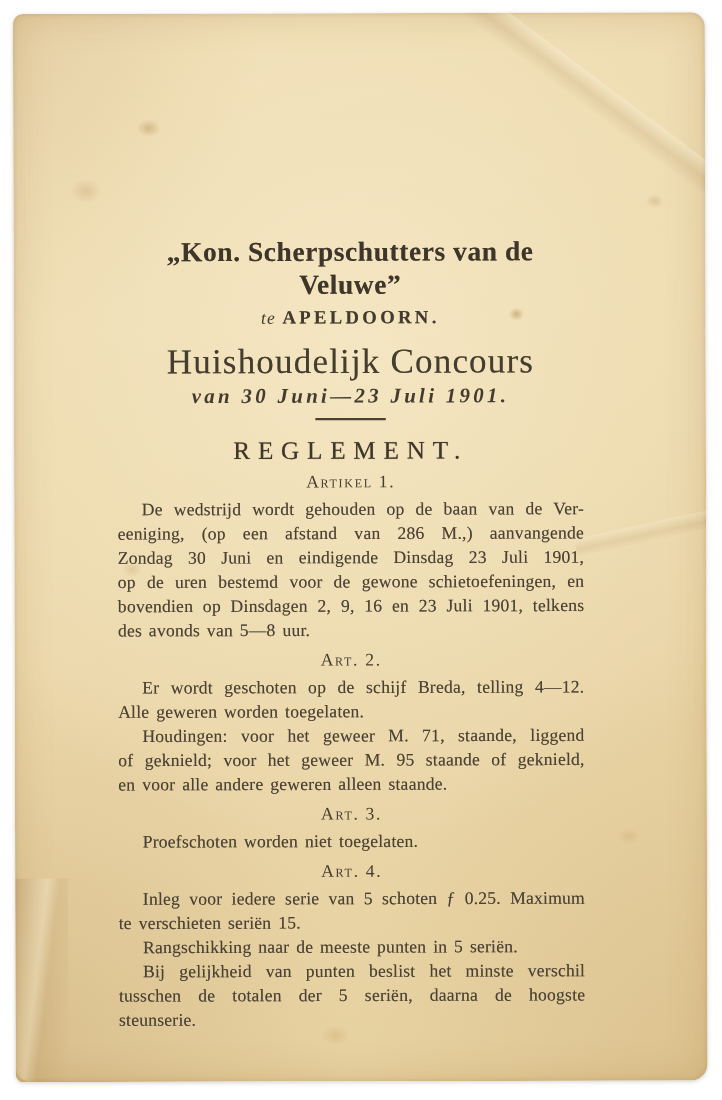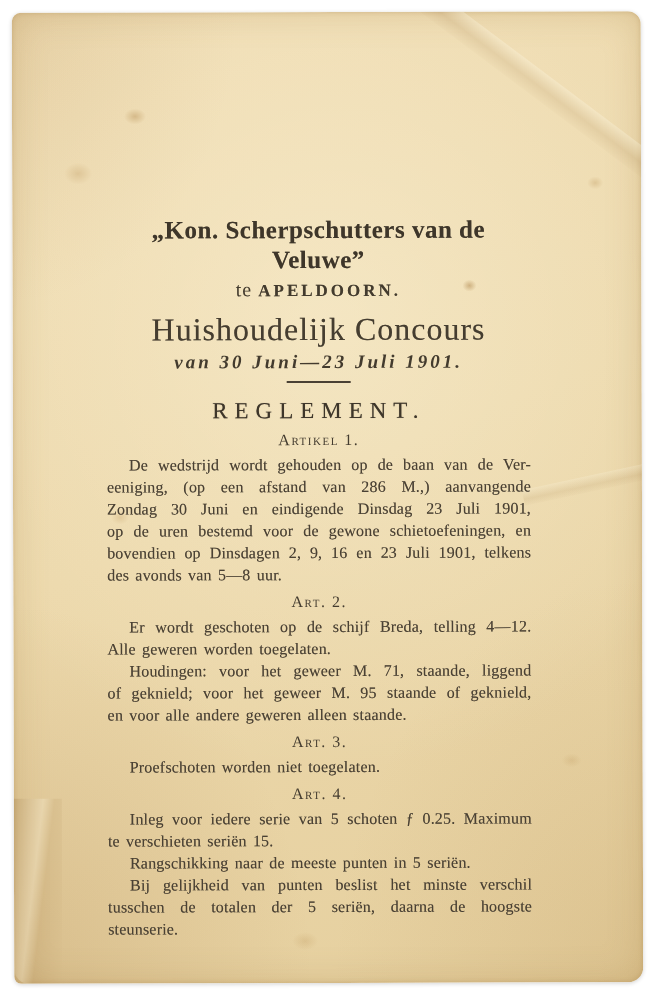--- a/index.html
+++ b/index.html
@@ -104,23 +104,24 @@
     color: #3e362a;
     text-shadow: 0 0 0.6px rgba(62,54,42,0.55);
   }
   .place-line {
     margin-top: 3px;
     font-size: 17px;
     line-height: 22px;
     color: #433b2e;
   }
   .place-line .prefix {
-    font-size: 20px;
+    font-size: 16px;
     letter-spacing: 1px;
     margin-right: 6px;
+    font-style: italic;
   }
   .place-line .place {
     letter-spacing: 3px;
     text-shadow: 0 0 0.5px rgba(67,59,46,0.5);
     font-weight: bold;
   }
   .event-title {
     margin-top: 8px;
     font-size: 32px;
     line-height: 38px;

